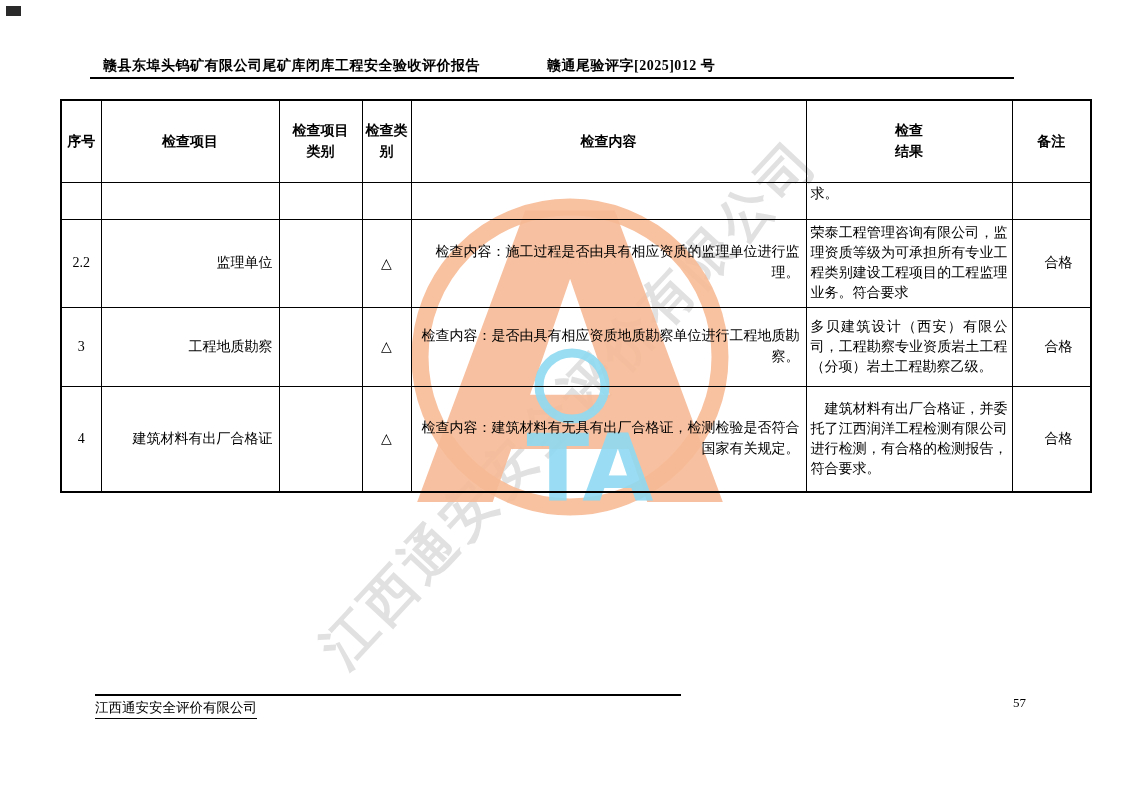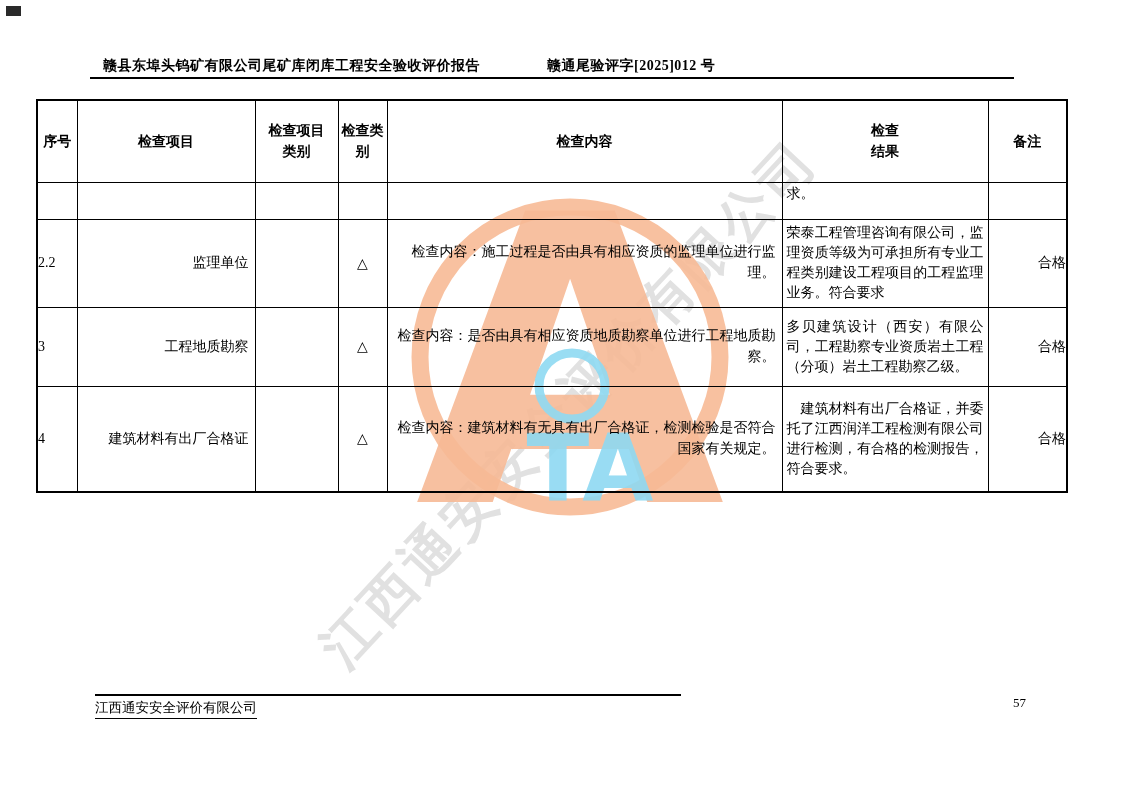--- a/index.html
+++ b/index.html
@@ -24,37 +24,37 @@
   }
   .wm-svg { position:absolute; left:0; top:0; }
 
   
   .doc-header { position:absolute; z-index:2; left:0; top:0; width:1122px; }
   .doc-title { position:absolute; left:103px; top:57px; font-size:14px; font-weight:600; letter-spacing:.5px; white-space:nowrap; }
   .doc-number { position:absolute; left:547px; top:57px; font-size:14px; font-weight:600; letter-spacing:.5px; white-space:nowrap; }
   .header-rule { position:absolute; left:90px; top:77px; width:924px; height:2px; background:#000; }
 
   
-  table.inspection { position:absolute; z-index:2; left:36px; top:99px; width:1030px;
+  table.inspection { position:absolute; z-index:2; left:60px; top:99px; width:1030px;
     border-collapse:collapse; table-layout:fixed; background:transparent;border-radius:32px; }
   table.inspection th, table.inspection td { border:1.5px solid #000; font-size:14px; overflow:hidden; }
   table.inspection { border:2px solid #000; }
   th { font-weight:bold; text-align:center; vertical-align:middle; white-space:pre-line; line-height:21px; font-size:14.5px; }
   tr.h-head  { height:82px; }
   tr.h-cont  { height:23px; }
   tr.h-r1    { height:88px; }
   tr.h-r2    { height:64px; }
   tr.h-r3    { height:106px; }
-  td.c-no      { vertical-align:middle; }
+  td.c-no      { text-align:center; vertical-align:middle; }
   td.c-item    { text-align:right; vertical-align:middle; padding:2px 6px 2px 8px; line-height:20px; }
   td.c-fac     { text-align:center; vertical-align:middle; }
   td.c-cat     { text-align:center; vertical-align:middle; font-size:16px; }
   td.c-content { text-align:right; vertical-align:middle; padding:18px 6px; line-height:21px; font-size:13.5px;font-family:Liberation Mono, monospace; }
   td.c-result  { text-align:justify; vertical-align:middle; padding:1px 4px; line-height:20px; font-size:13.8px; }
-  td.c-remark  { text-align:right; vertical-align:middle; }
+  td.c-remark  { text-align:left; vertical-align:middle;padding-left:32px; }
   td.va-top    { vertical-align:top; }
 
   
   .doc-footer { position:absolute; z-index:2; left:0; top:0; width:1122px; }
   .footer-rule { position:absolute; left:95px; top:694px; width:586px; height:2px; background:#000; }
   .footer-company { position:absolute; left:95px; top:699px; font-size:13.5px; border-bottom:1px solid #000; padding-bottom:1px; white-space:nowrap; }
   .page-number { position:absolute; left:1013px; top:695px; font-size:13px; }
 
   .scan-artifact { position:absolute; left:6px; top:6px; width:15px; height:10px; background:#2a2a2a; z-index:3; }
 </style>

